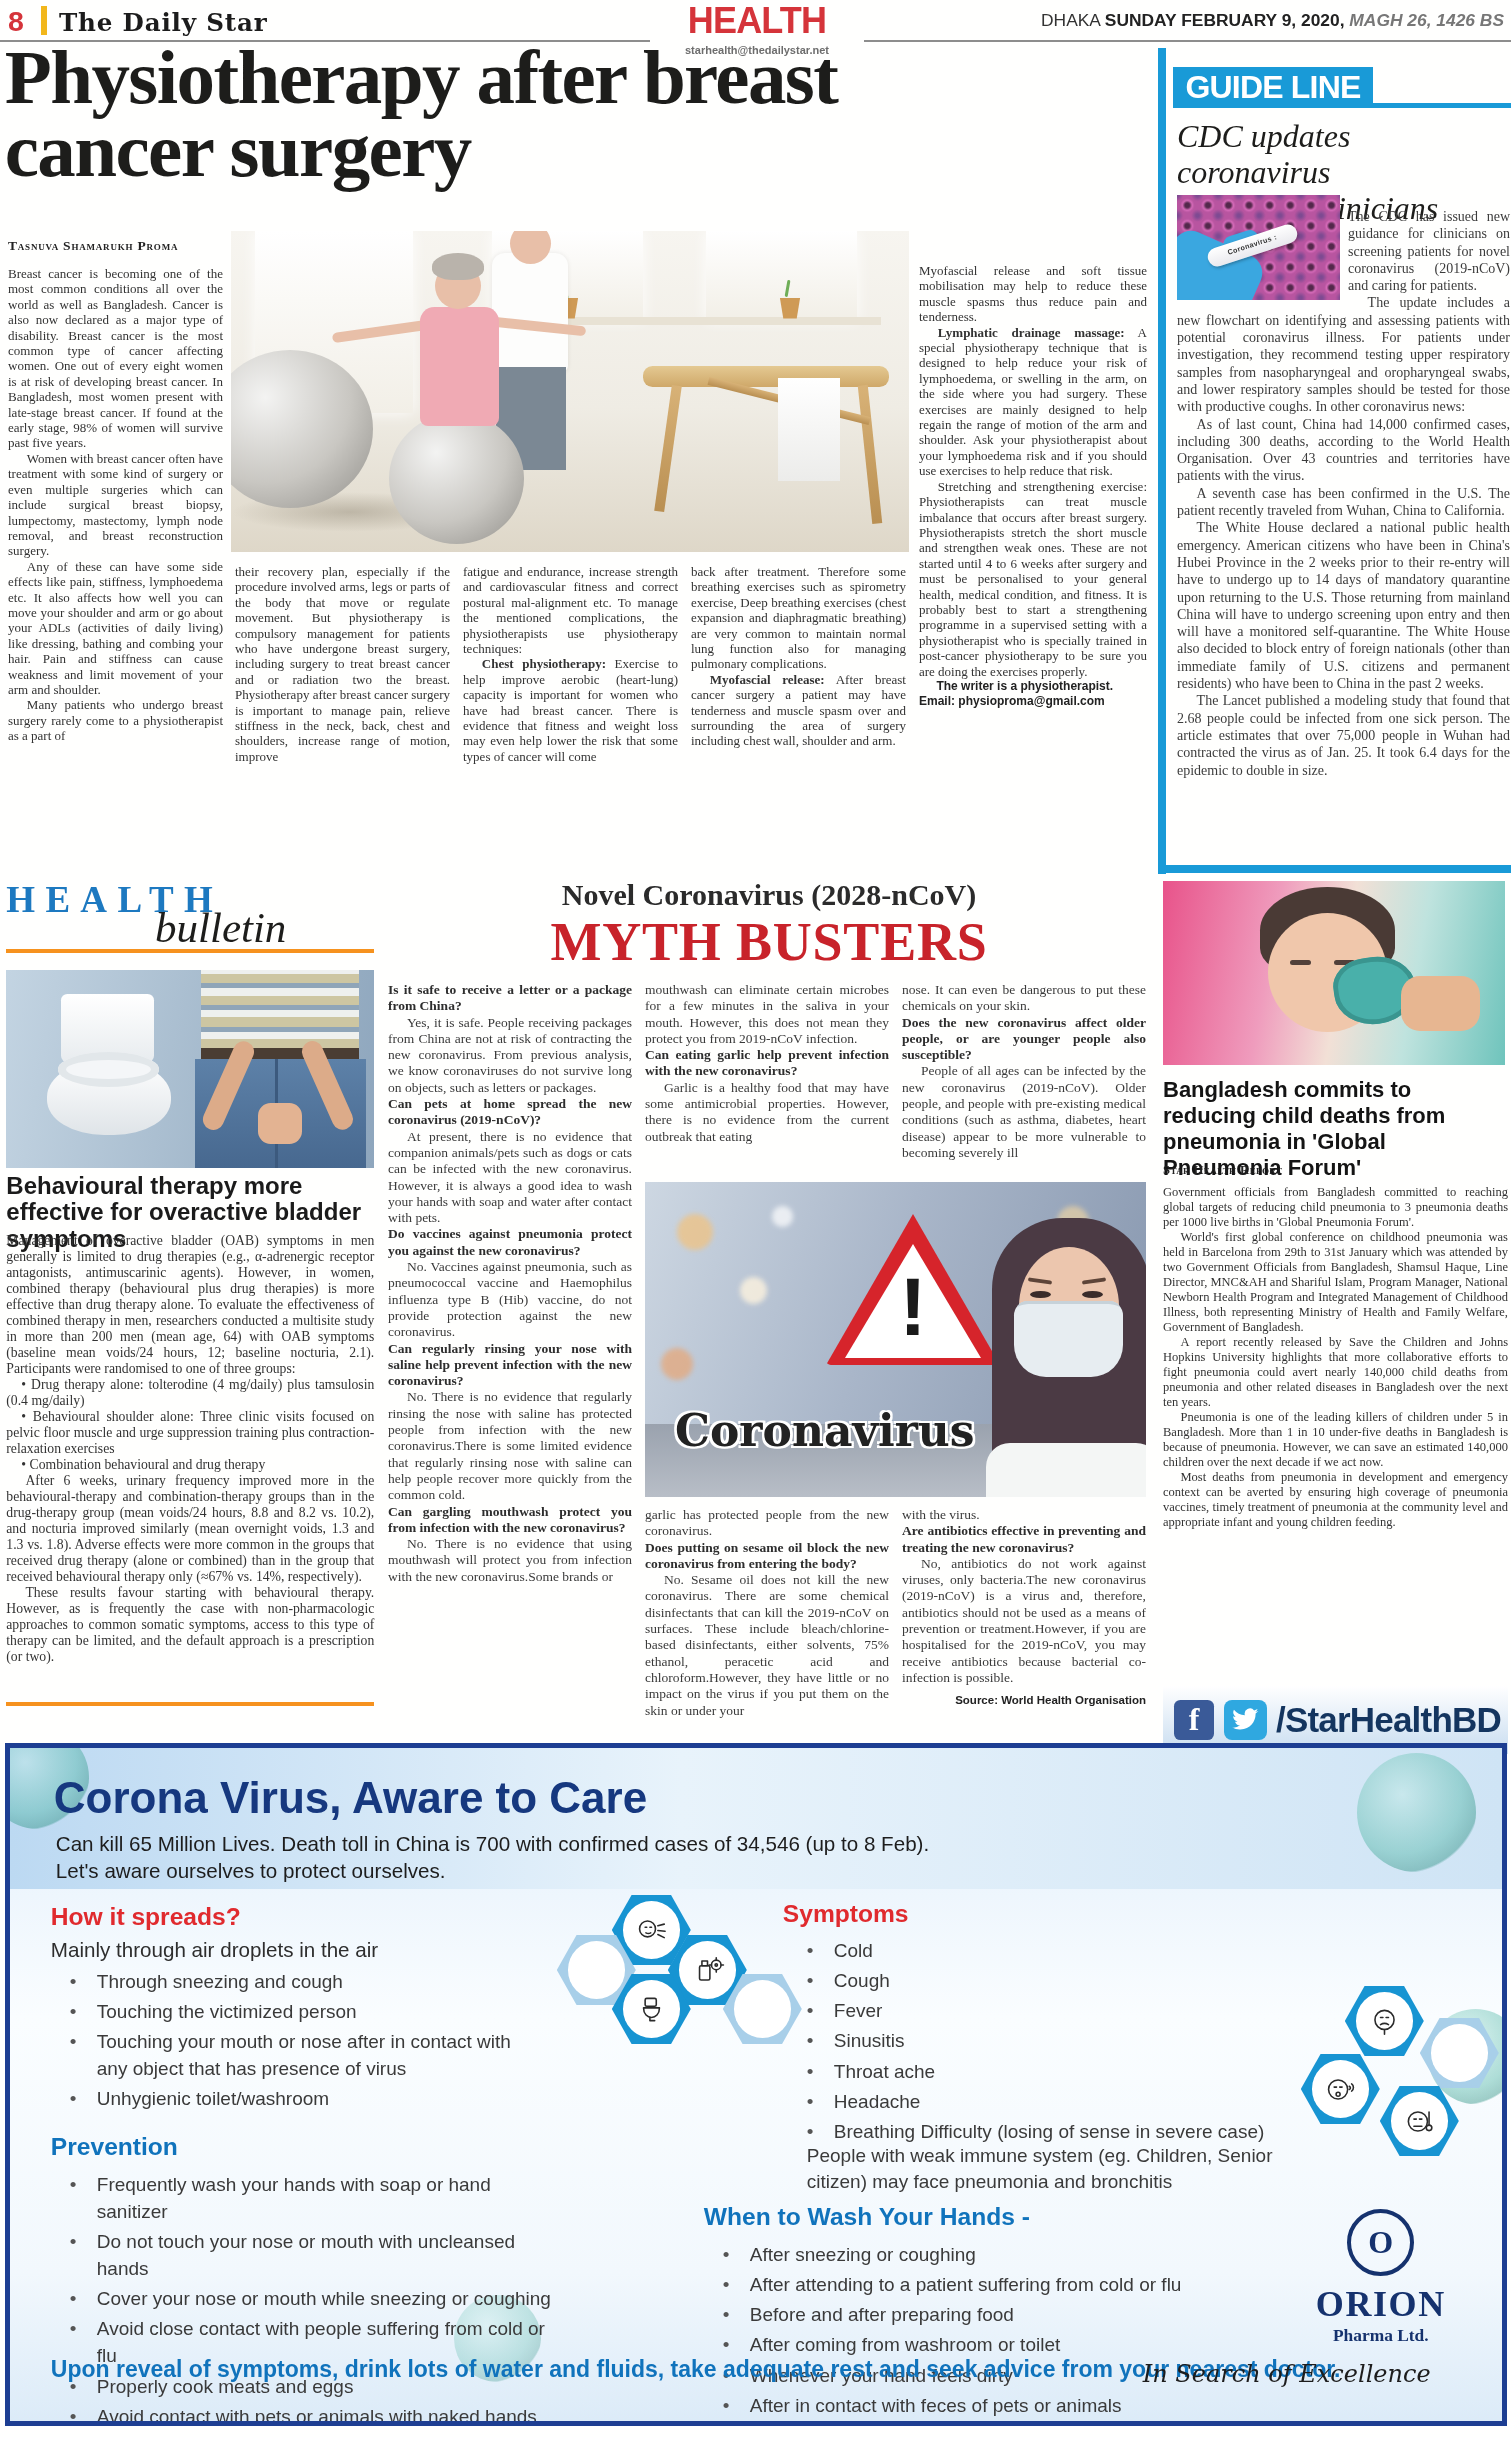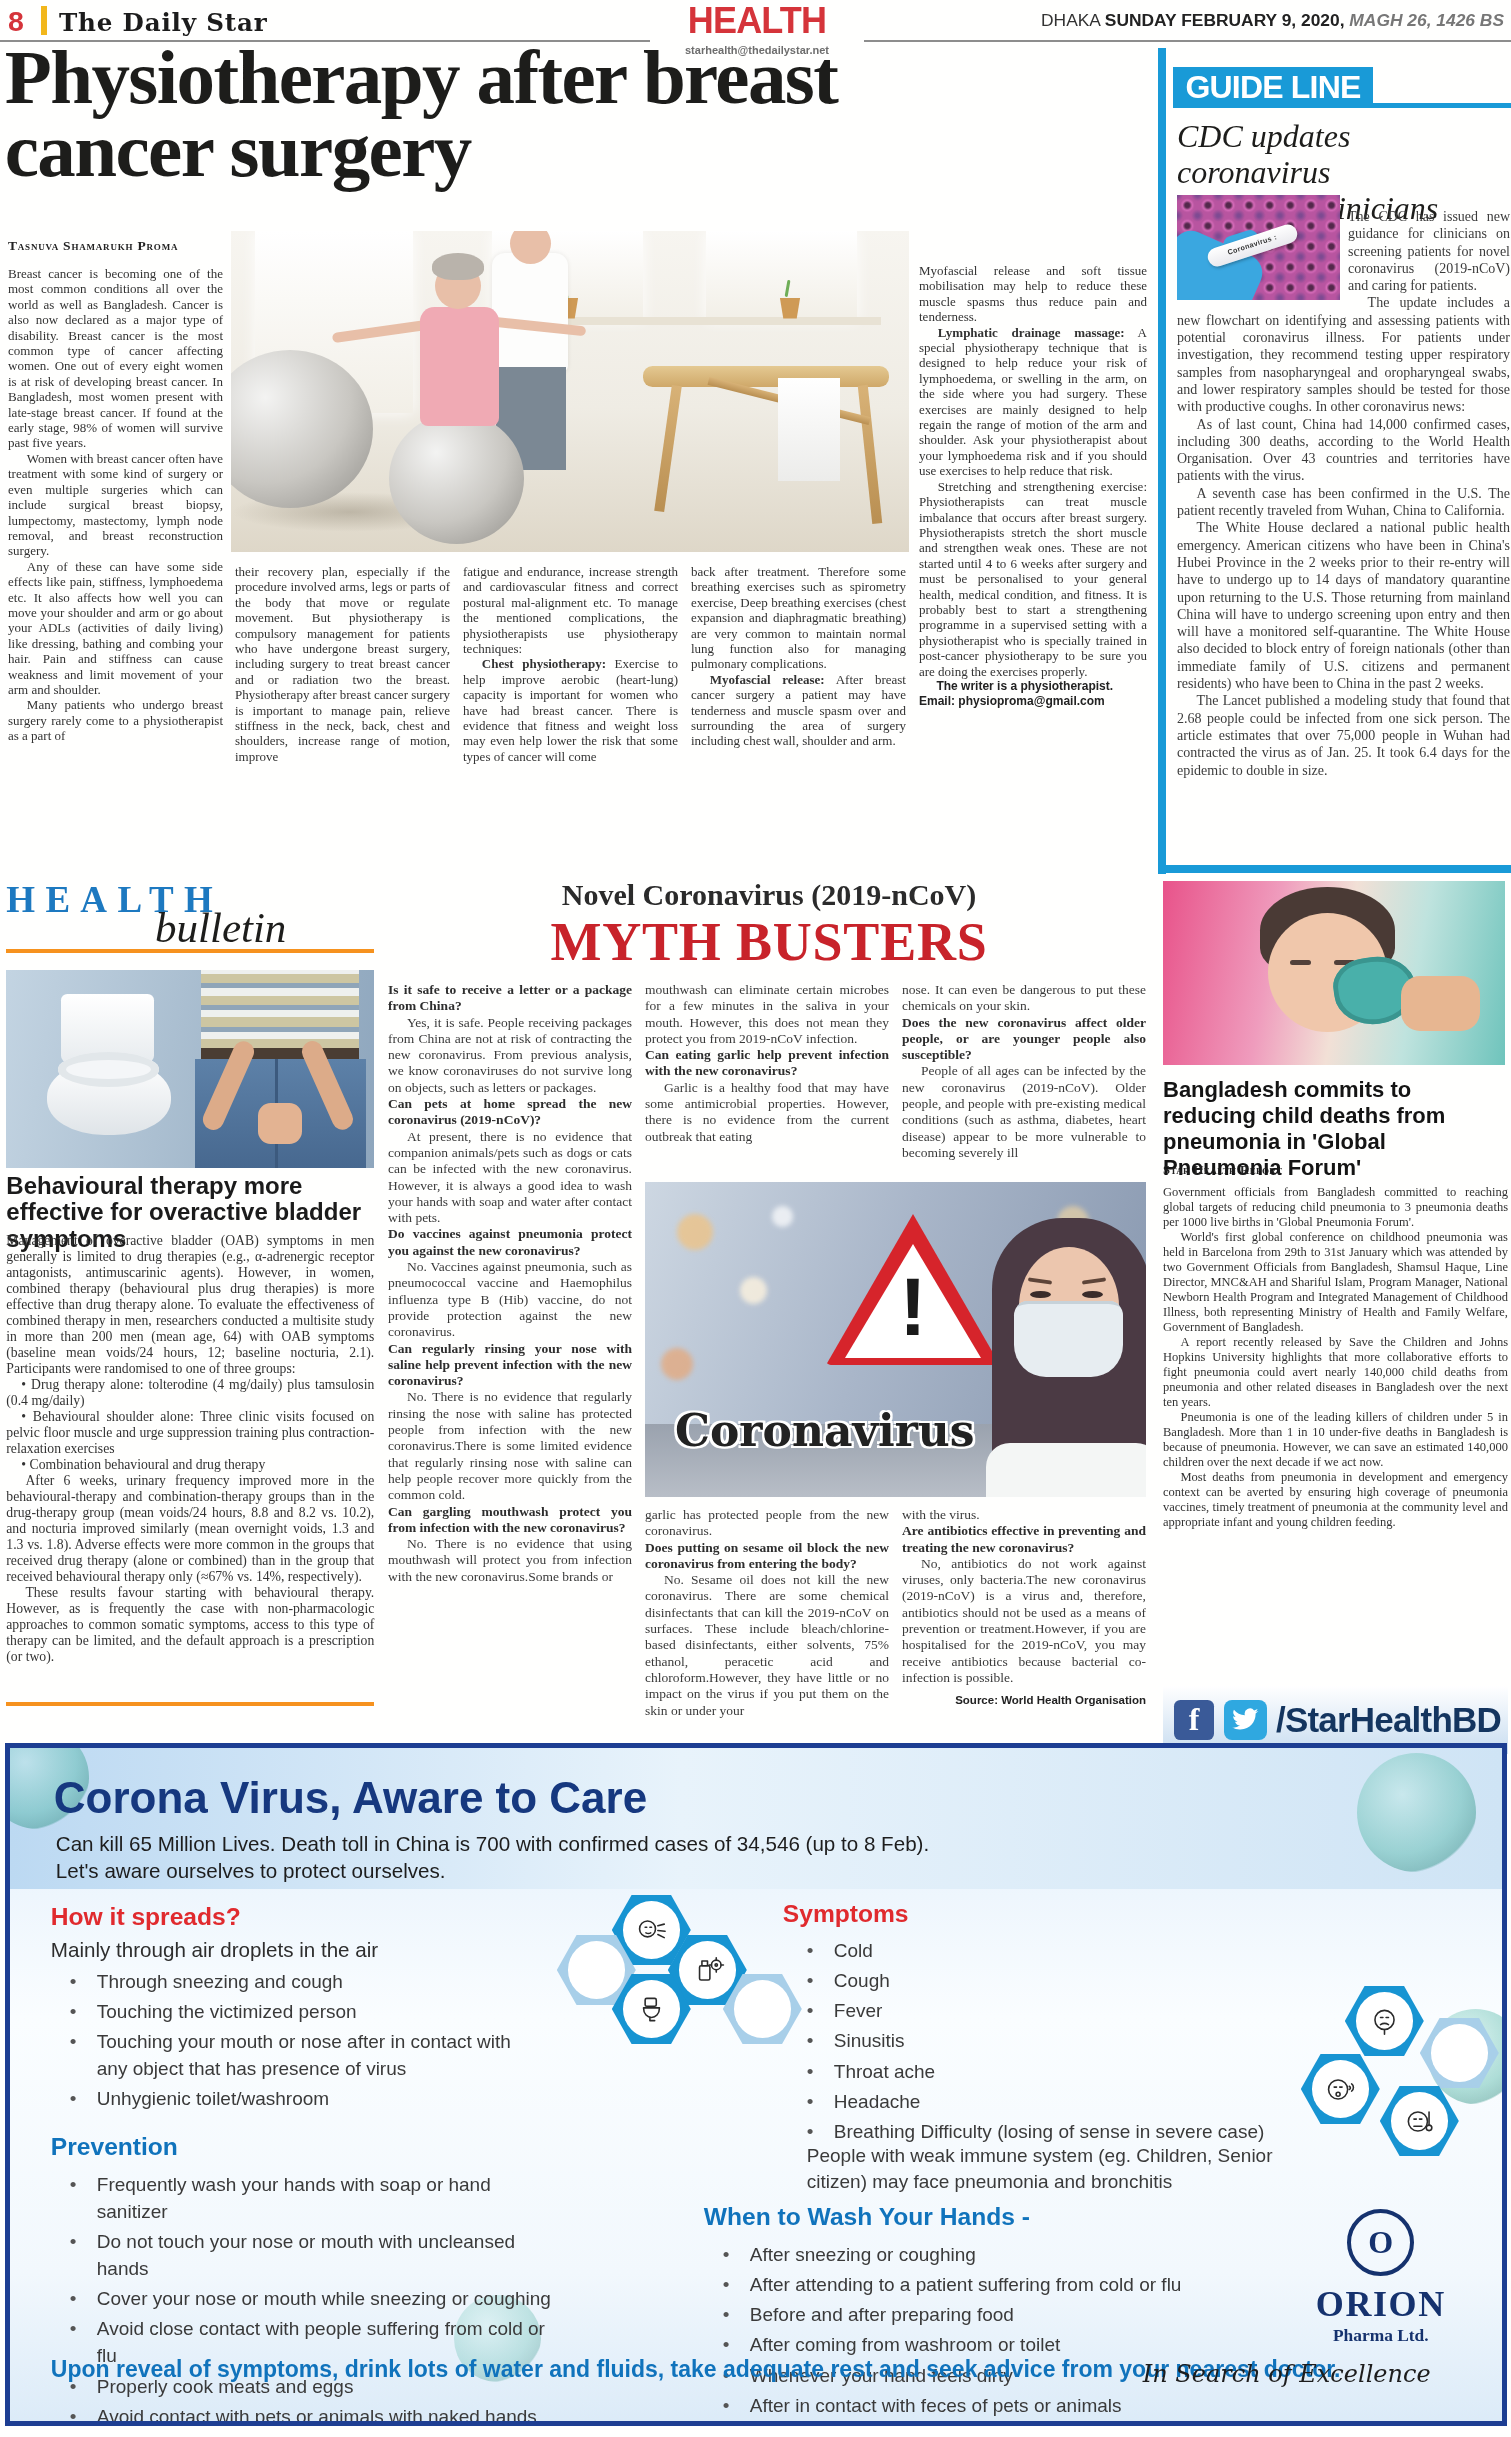--- a/index.html
+++ b/index.html
@@ -293,21 +293,21 @@
   <div class="abs bull-body">
     <p class="ni">Management of overactive bladder (OAB) symptoms in men generally is limited to drug therapies (e.g., α-adrenergic receptor antagonists, antimuscarinic agents). However, in women, combined therapy (behavioural plus drug therapies) is more effective than drug therapy alone. To evaluate the effectiveness of combined therapy in men, researchers conducted a multisite study in more than 200 men (mean age, 64) with OAB symptoms (baseline mean voids/24 hours, 12; baseline nocturia, 2.1). Participants were randomised to one of three groups:</p>
     <p class="bl">Drug therapy alone: tolterodine (4 mg/daily) plus tamsulosin (0.4 mg/daily)</p>
     <p class="bl">Behavioural shoulder alone: Three clinic visits focused on pelvic floor muscle and urge suppression training plus contraction-relaxation exercises</p>
     <p class="bl">Combination behavioural and drug therapy</p>
     <p>After 6 weeks, urinary frequency improved more in the behavioural-therapy and combination-therapy groups than in the drug-therapy group (mean voids/24 hours, 8.8 and 8.2 vs. 10.2), and nocturia improved similarly (mean overnight voids, 1.3 and 1.3 vs. 1.8). Adverse effects were more common in the groups that received drug therapy (alone or combined) than in the group that received behavioural therapy only (≈67% vs. 14%, respectively).</p>
     <p>These results favour starting with behavioural therapy. However, as is frequently the case with non-pharmacologic approaches to common somatic symptoms, access to this type of therapy can be limited, and the default approach is a prescription (or two).</p>
   </div>
   <div class="abs orange-rule" style="left:6.3px;top:1702px;width:368px;"></div>
 
-  <div class="abs myth-kicker">Novel Coronavirus (2019-nCoV)</div>
+  <div class="abs myth-kicker">Novel Coronavirus (2028-nCoV)</div>
   <div class="abs myth-title">MYTH BUSTERS</div>
 
   <div class="abs mcol" style="left:388px;top:982px;width:244px;height:754px;">
     <p class="q">Is it safe to receive a letter or a package from China?</p>
     <p>Yes, it is safe. People receiving packages from China are not at risk of contracting the new coronavirus. From previous analysis, we know coronaviruses do not survive long on objects, such as letters or packages.</p>
     <p class="q">Can pets at home spread the new coronavirus (2019-nCoV)?</p>
     <p>At present, there is no evidence that companion animals/pets such as dogs or cats can be infected with the new coronavirus. However, it is always a good idea to wash your hands with soap and water after contact with pets.</p>
     <p class="q">Do vaccines against pneumonia protect you against the new coronavirus?</p>
     <p>No. Vaccines against pneumonia, such as pneumococcal vaccine and Haemophilus influenza type B (Hib) vaccine, do not provide protection against the new coronavirus.</p>
     <p class="q">Can regularly rinsing your nose with saline help prevent infection with the new coronavirus?</p>

